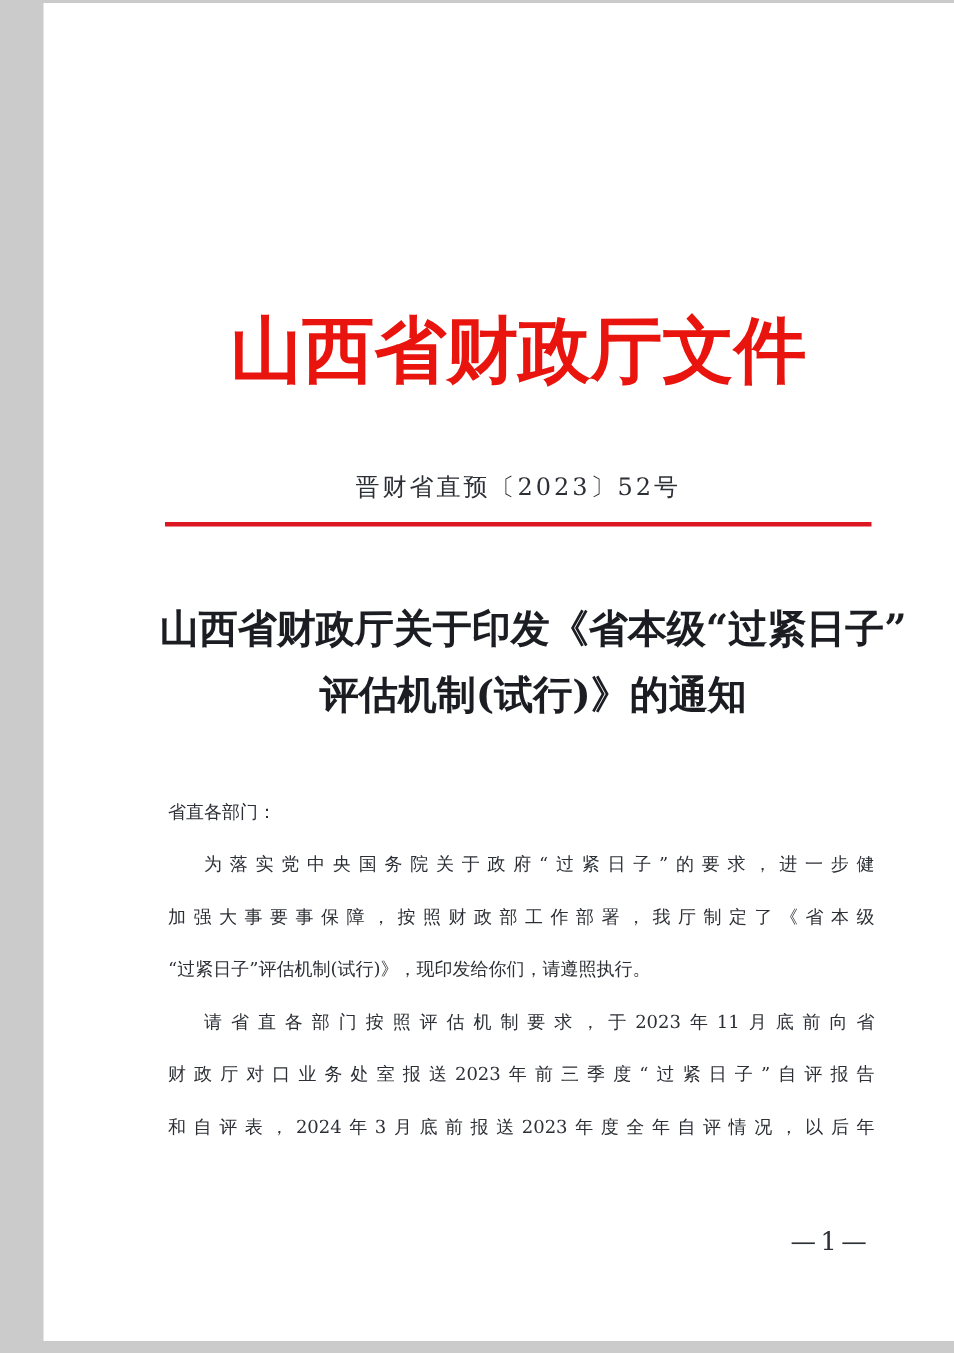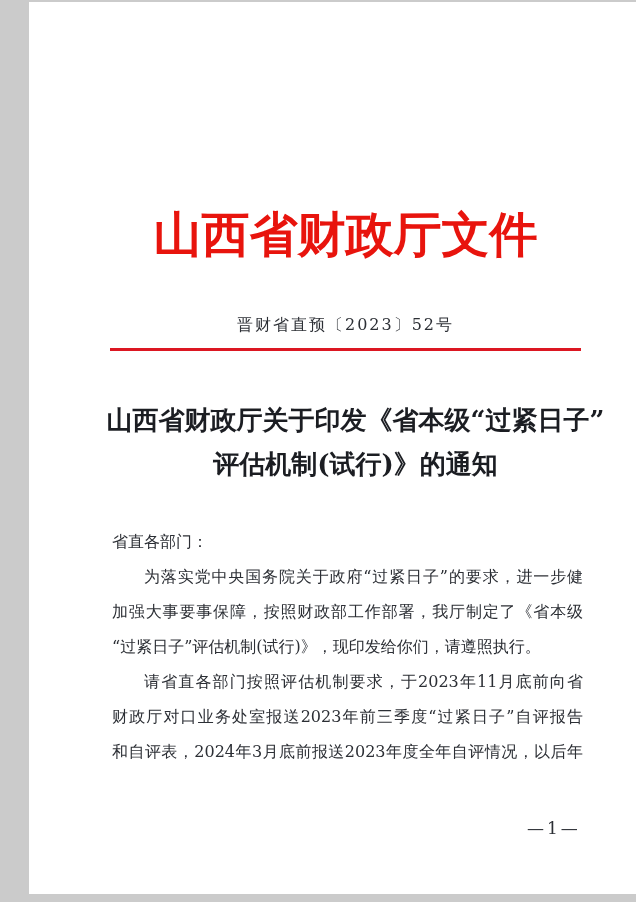--- a/index.html
+++ b/index.html
@@ -69,21 +69,21 @@
     font-weight: bold;
     color: #1b1d22;
     padding-left: 10px;
   }
   .doc-title div { white-space: nowrap; }
   .body-text {
     position: absolute;
     top: 522px;
     left: 83px;
     width: 471px;
-    font-size: 16px;
+    font-size: 12px;
     line-height: 35px;
     color: #2c2f35;
   }
   .ln { width: 100%; }
   .ln.justify {
     text-align: justify;
     text-align-last: justify;
   }
   .ln.indent { text-indent: 2em; }
   .page-number {

